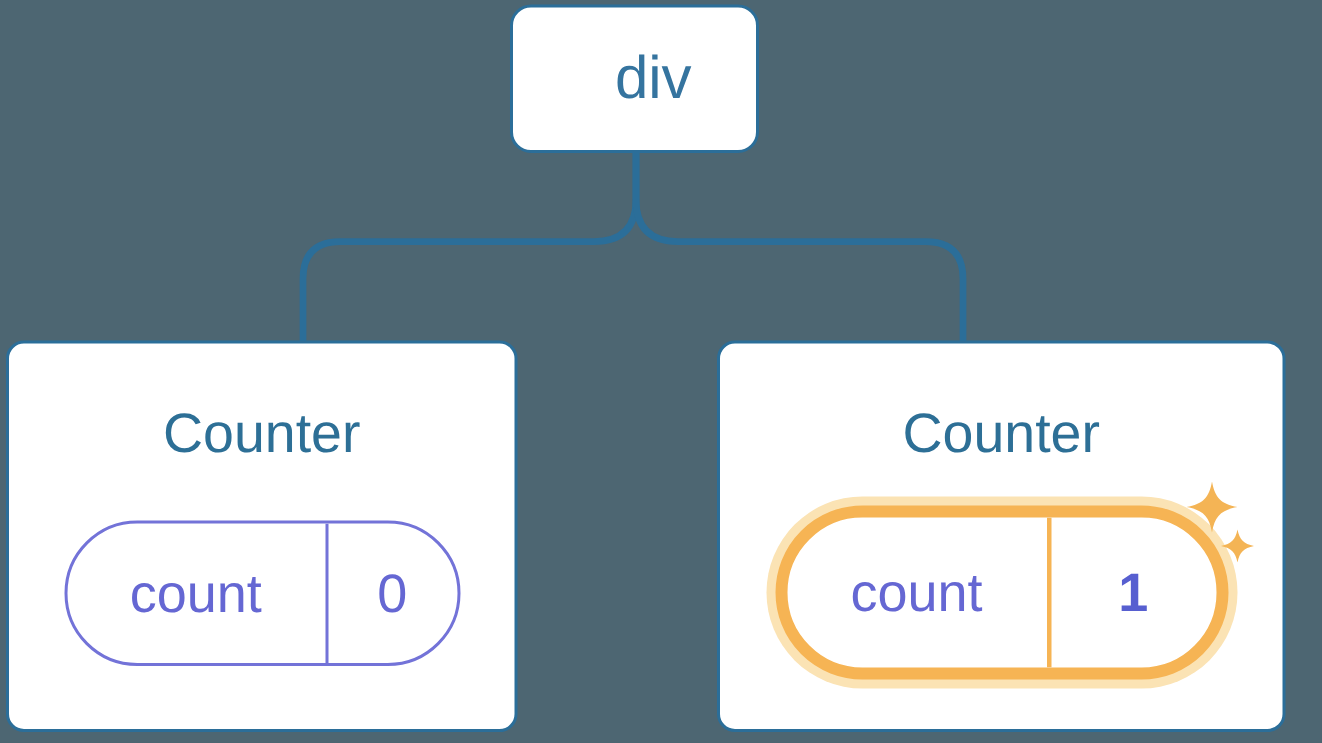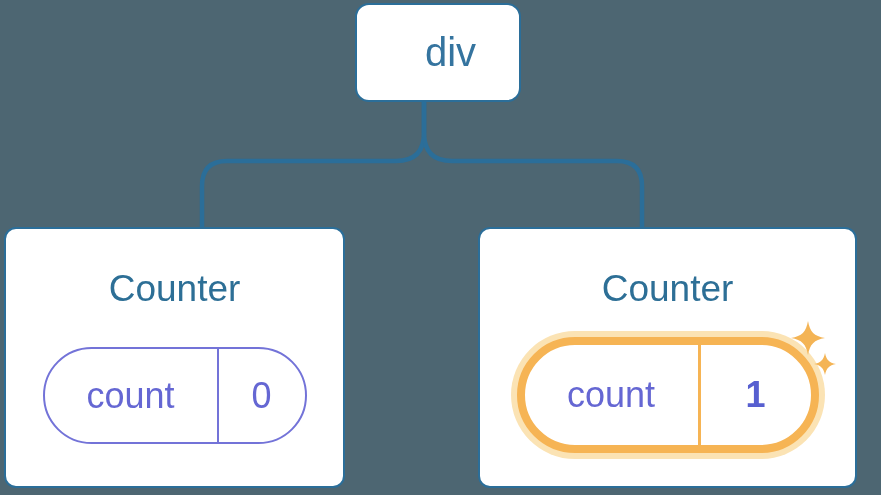--- a/index.html
+++ b/index.html
@@ -11,21 +11,21 @@
     overflow: hidden;
     font-family: "Liberation Sans", sans-serif;
   }
   .connectors {
     position: absolute;
     left: 0; top: 0;
     width: 881px; height: 495px;
   }
   .node-root {
     position: absolute;
-    left: 355px; top: 3px;
+    left: 340px; top: 3px;
     width: 166px; height: 99px;
     background: #ffffff;
     border: 2.5px solid #2b6e99;
     border-radius: 14px;
     box-sizing: border-box;
     display: flex;
     align-items: center;
     justify-content: center;
     font-size: 40px;
     font-weight: 500;

